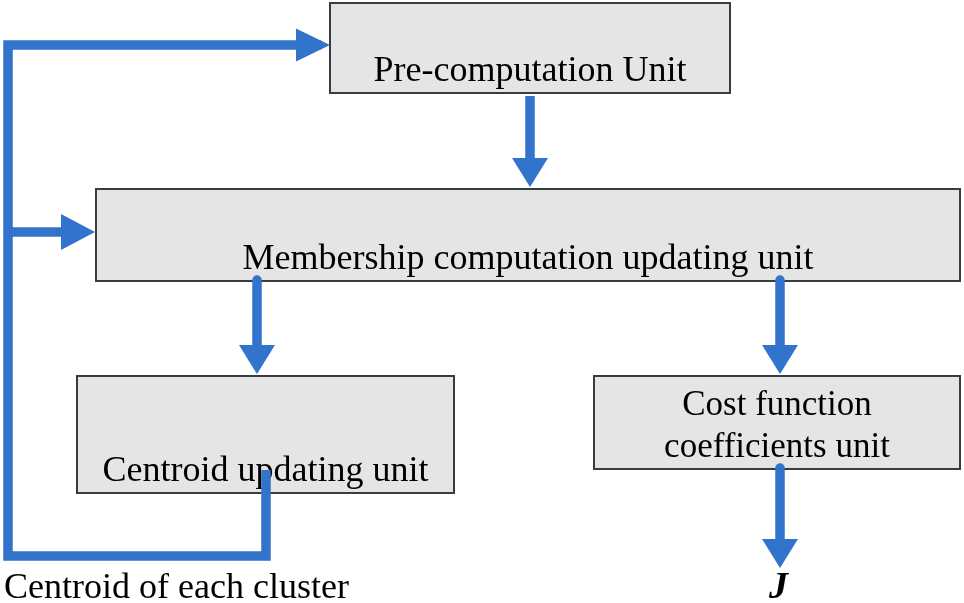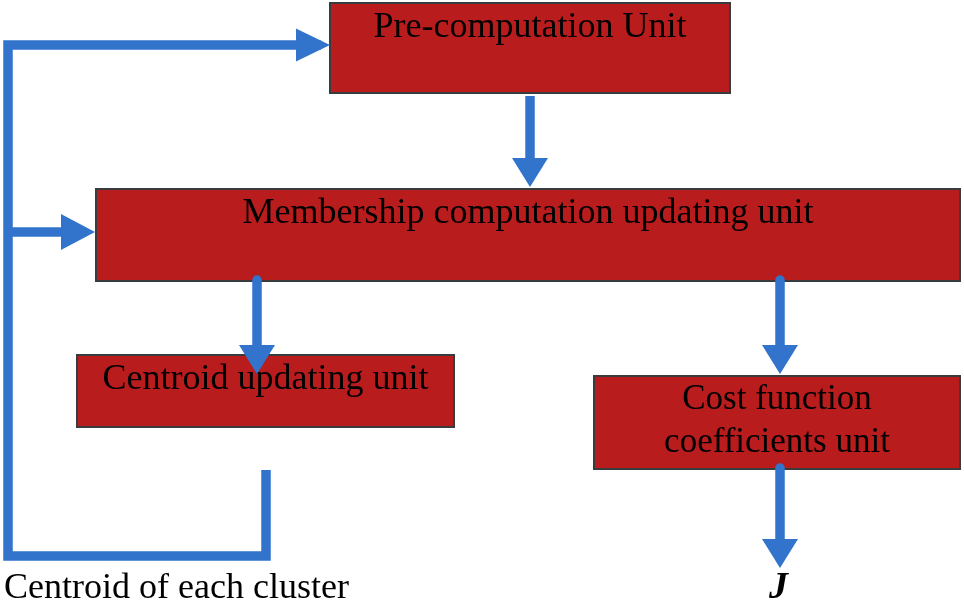--- a/index.html
+++ b/index.html
@@ -10,36 +10,36 @@
   }
   #canvas {
     position: relative;
     width: 964px;
     height: 603px;
     background: #ffffff;
     overflow: hidden;
   }
   .box {
     position: absolute;
-    background: #b91c1c;
+    background: #e5e5e5;
     border: 2px solid #383c3e;
     box-sizing: border-box;
     display: flex;
     flex-direction: column;
     align-items: center;
-    justify-content: flex-start;
+    justify-content: flex-end;
     text-align: center;
     color: #000000;
     font-size: 36px;
     line-height: 1.22;
     z-index: 1;
   }
   #box-pre        { left: 329px; top: 2px;   width: 402px; height: 92px; }
   #box-membership { left: 95px;  top: 188px; width: 866px; height: 94px; }
-  #box-centroid   { left: 76px;  top: 354px; width: 379px; height: 74px; }
+  #box-centroid   { left: 76px;  top: 375px; width: 379px; height: 119px; }
   #box-cost       { left: 593px; top: 375px; width: 368px; height: 95px; font-size: 35px; }
   #arrow-layer {
     position: absolute;
     left: 0; top: 0;
     width: 964px;
     height: 603px;
     z-index: 2;
     pointer-events: none;
   }
   .flow-line {

